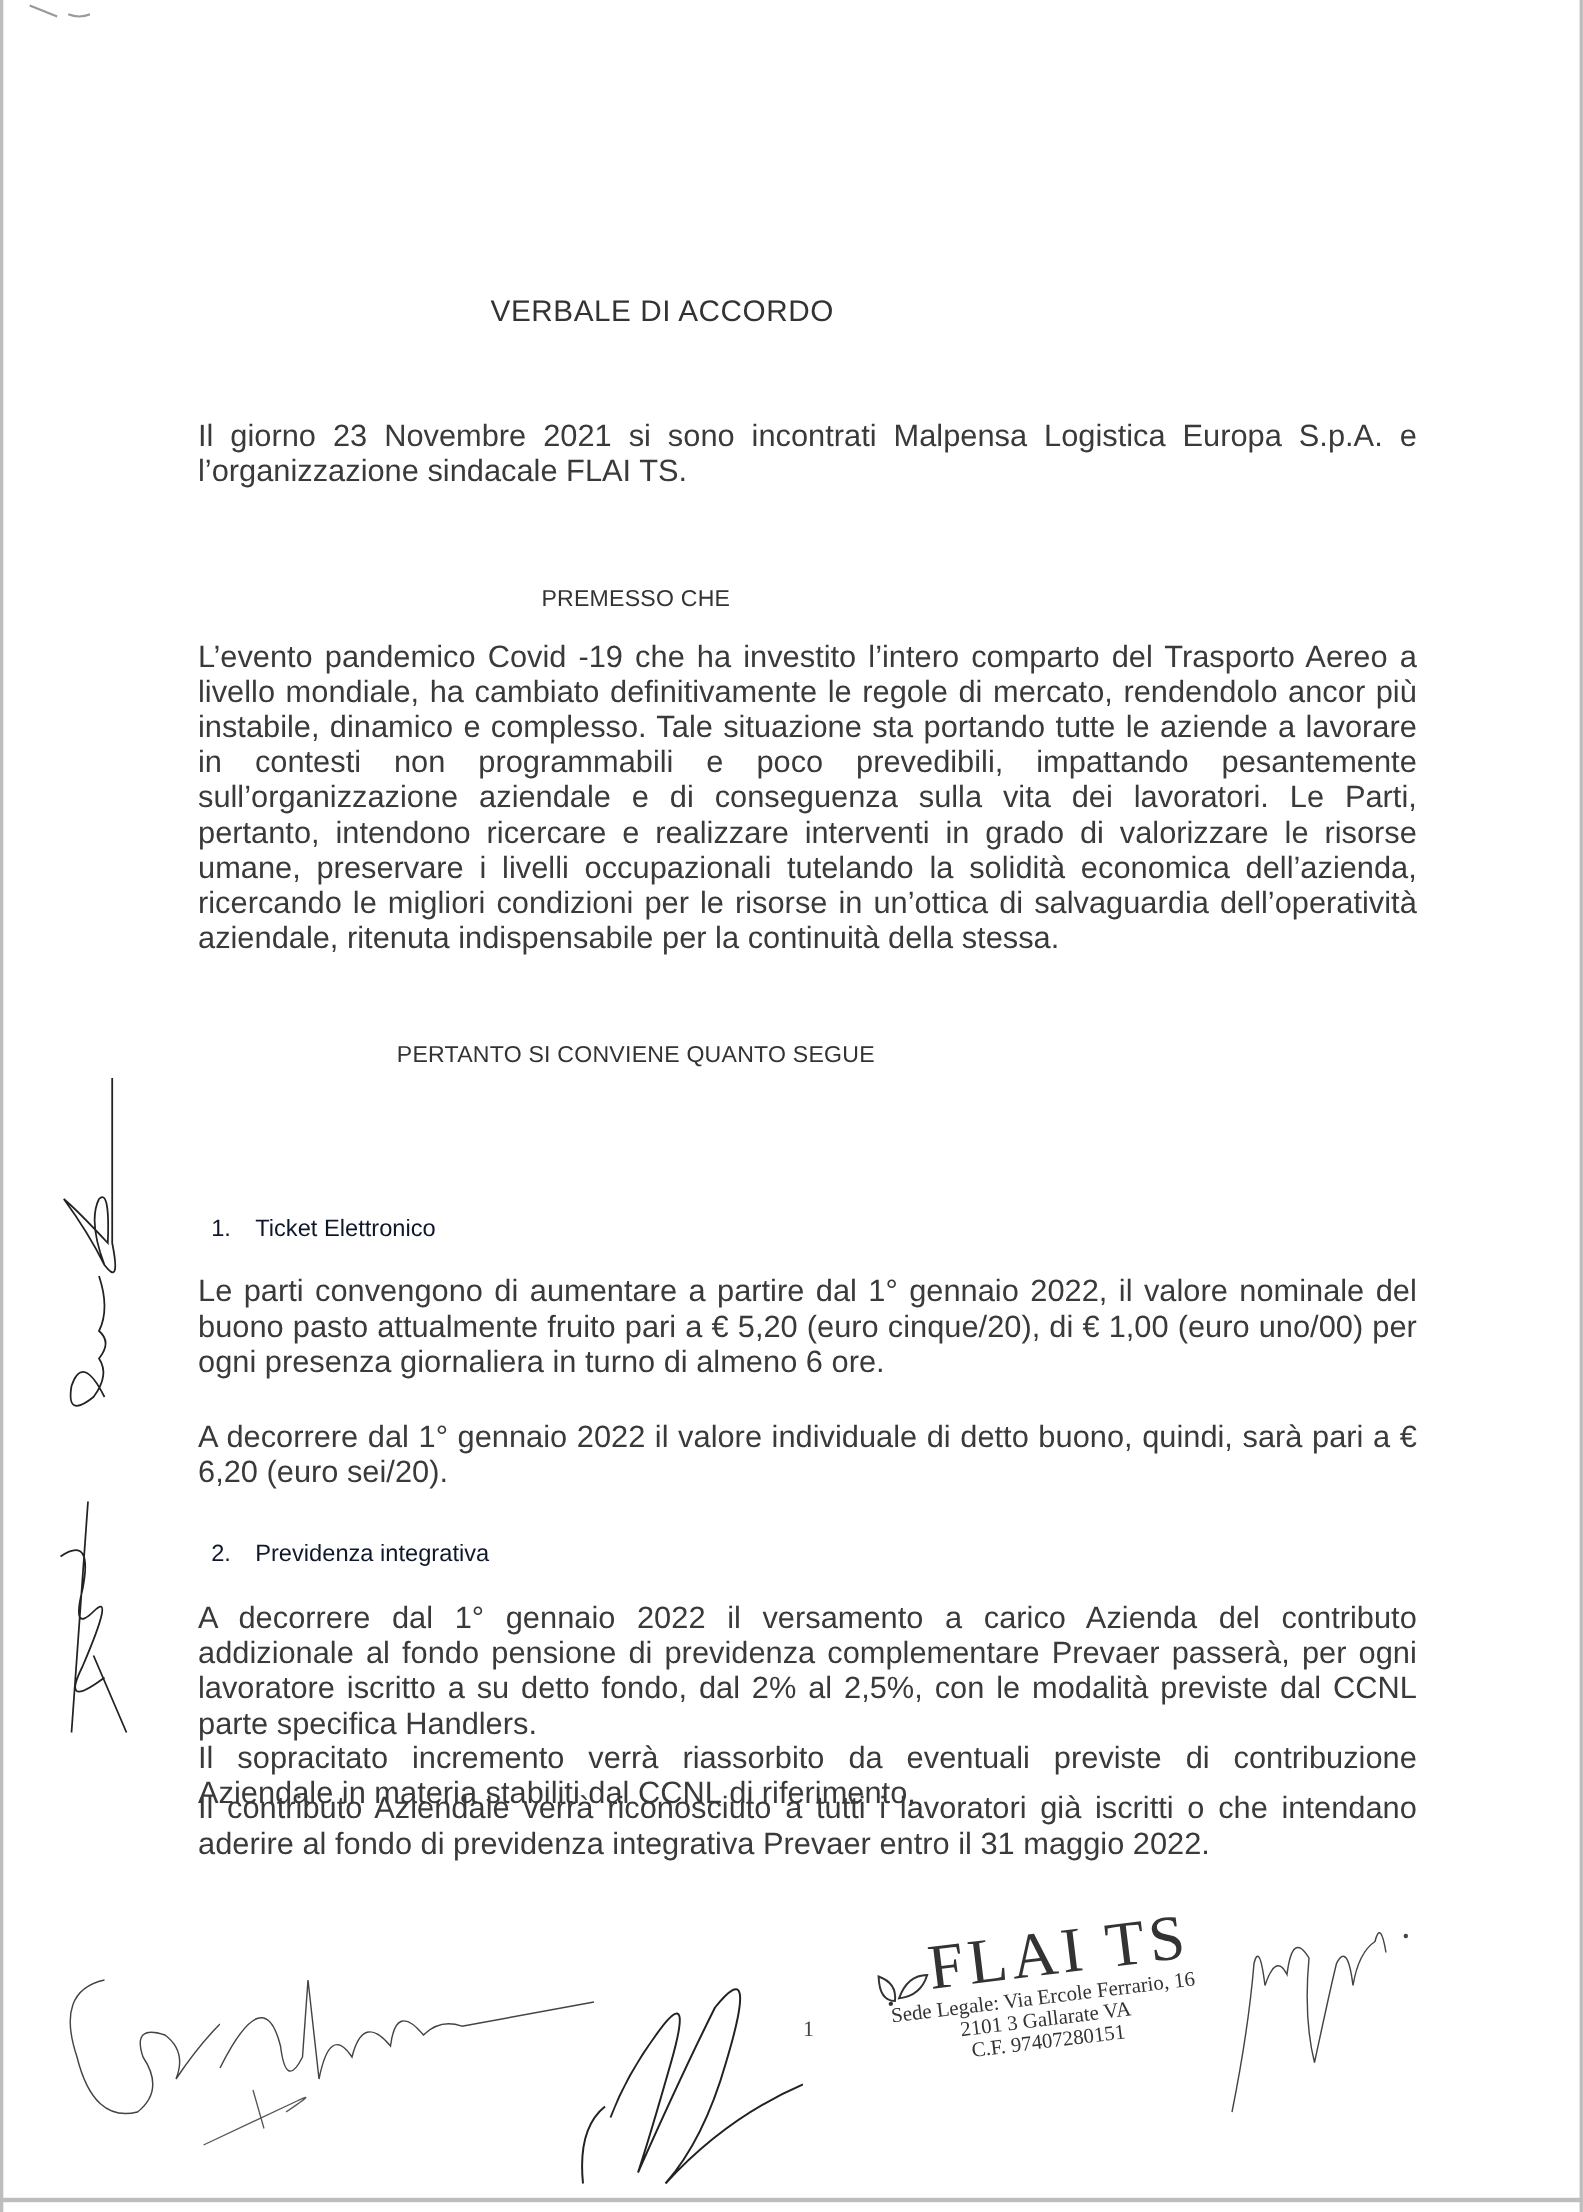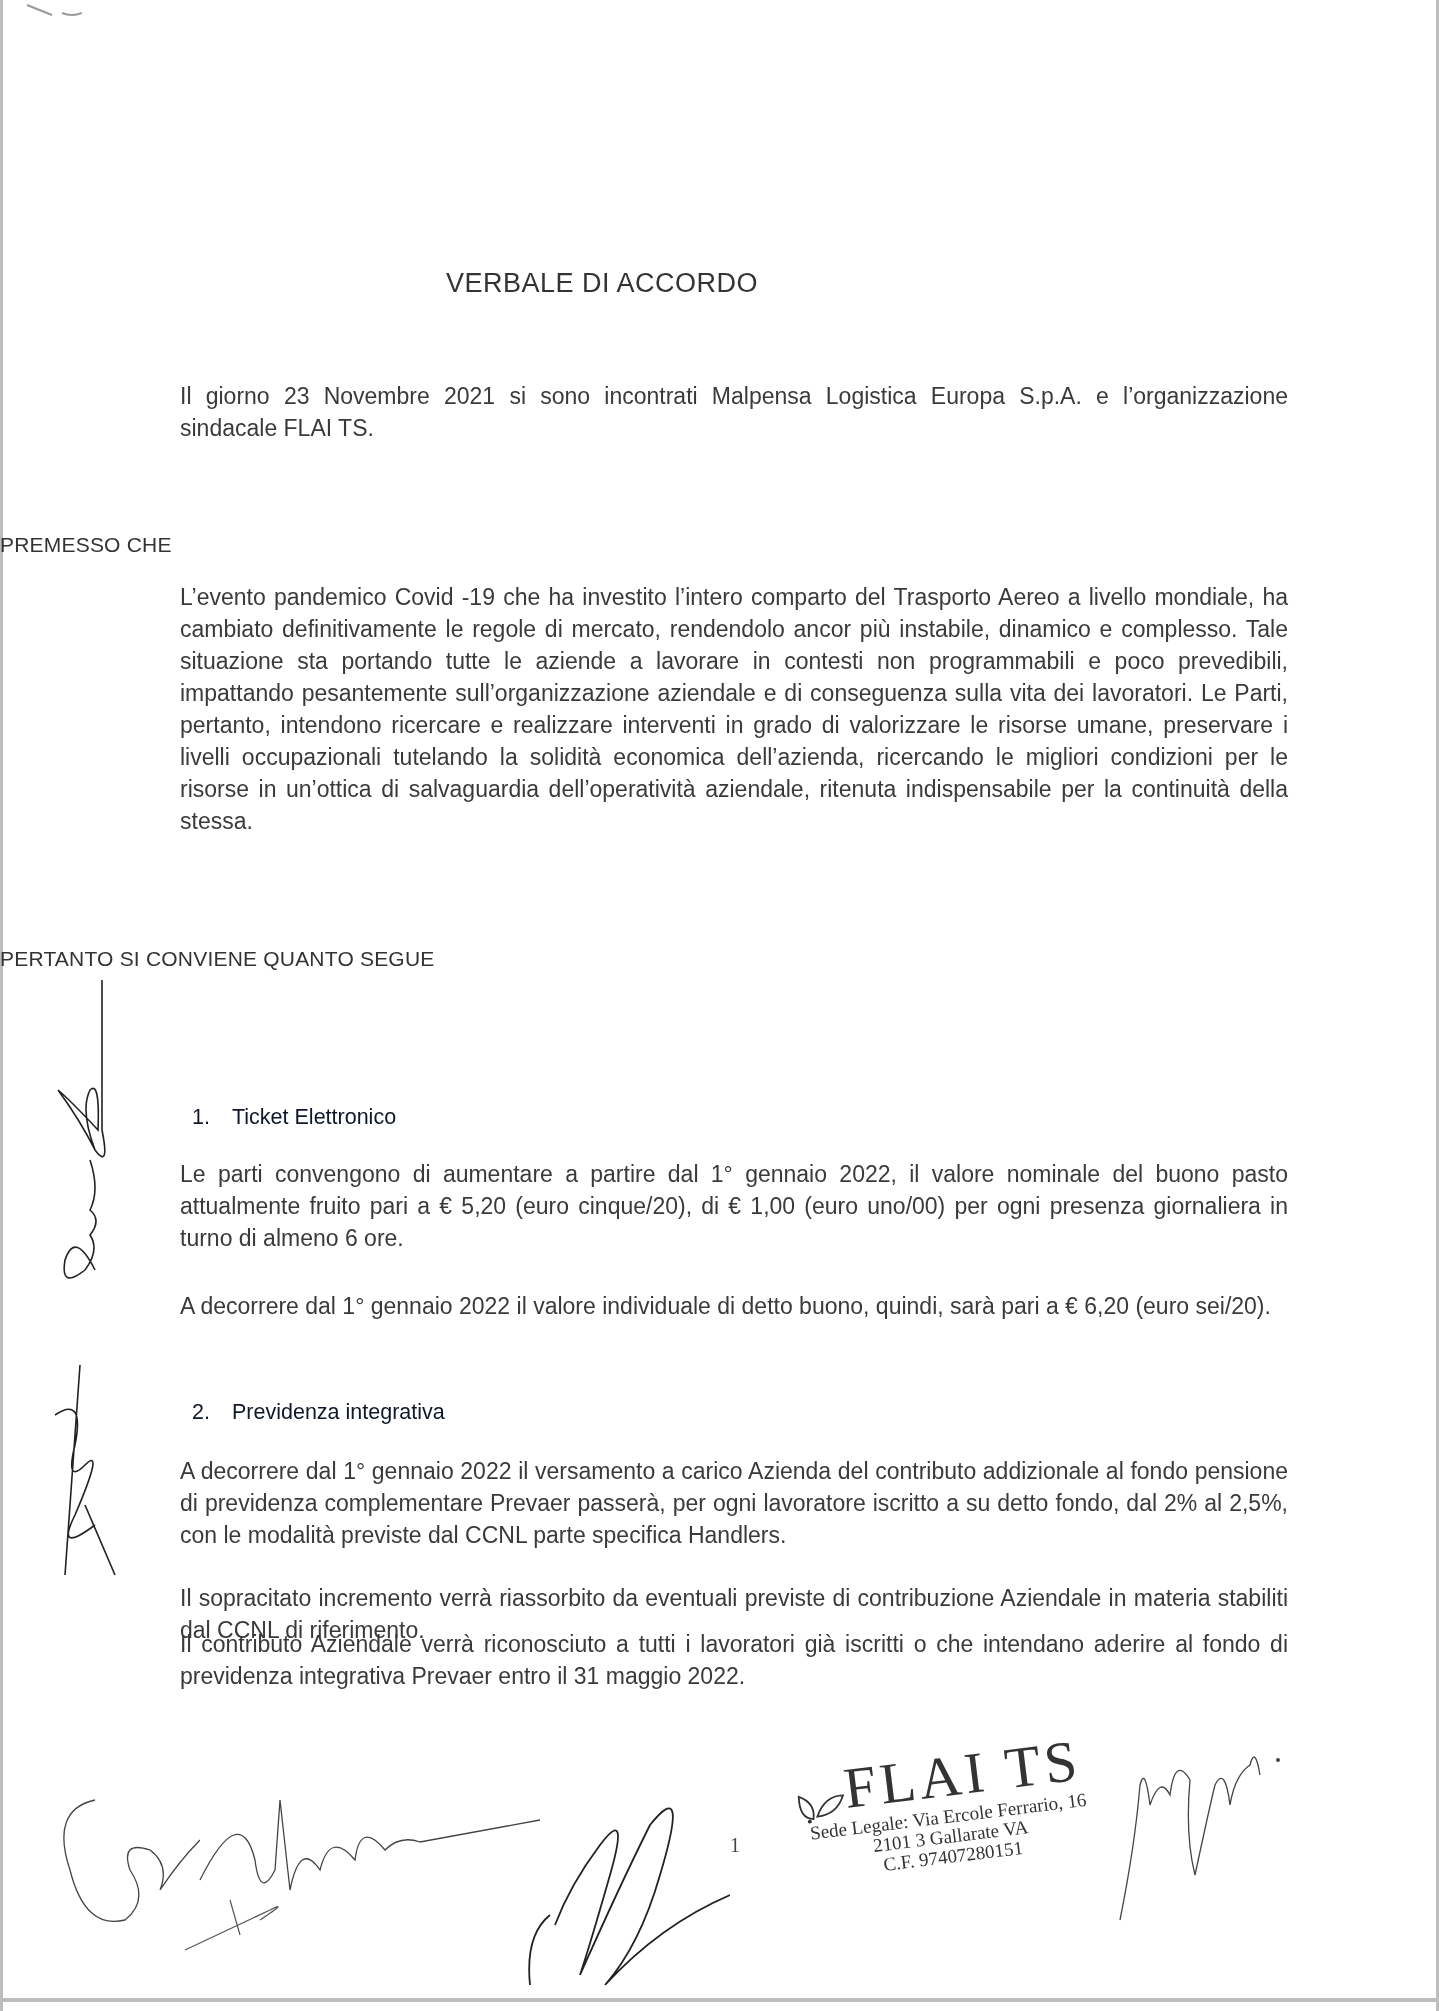--- a/index.html
+++ b/index.html
@@ -12,25 +12,25 @@
     .edge-left { position: absolute; left: 0; top: 0; width: 3px; height: 2011px; background: #bdbdbd; }
     .edge-right { position: absolute; right: 0; top: 0; width: 3px; height: 2011px; background: #bdbdbd; }
     .edge-bottom { position: absolute; left: 0; top: 1998px; width: 1439px; height: 4px; background: #bdbdbd; }
     .page { position: absolute; left: 0; top: 0; width: 1439px; height: 1998px; }
     .title {
       position: absolute; left: 0; width: 1204px; top: 268px; text-align: center;
       font-size: 27px; letter-spacing: 0.5px; color: #333;
     }
     .para {
       position: absolute; left: 180px; width: 1108px;
-      font-size: 23px; line-height: 32px; color: #3a3a3a;
+      font-size: 28px; line-height: 32px; color: #3a3a3a;
       text-align: justify;
     }
     .heading {
-      position: absolute; left: 0; width: 1156px; text-align: left;
+      position: absolute; left: 0; width: 1156px; text-align: center;
       font-size: 21px; color: #333; letter-spacing: 0.2px;
     }
     .item-title {
       position: absolute; left: 192px; font-size: 21.5px; color: #0f172a;
     }
     .item-title .num { display: inline-block; width: 40px; }
     .pagenum {
       position: absolute; left: 730px; top: 1834px;
       font-family: "Liberation Serif", serif; font-size: 20px; color: #444;
     }

